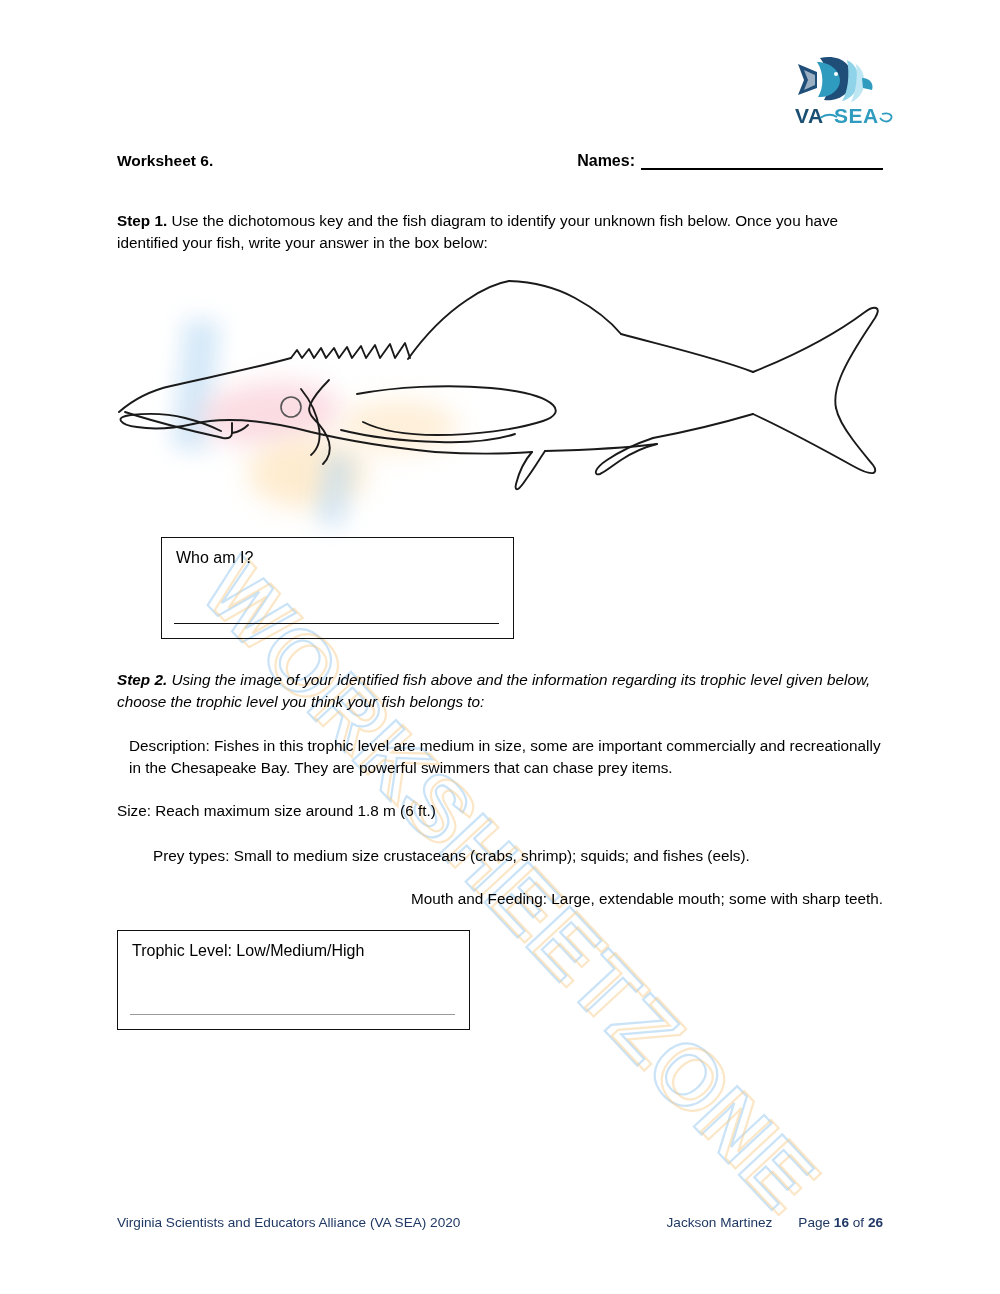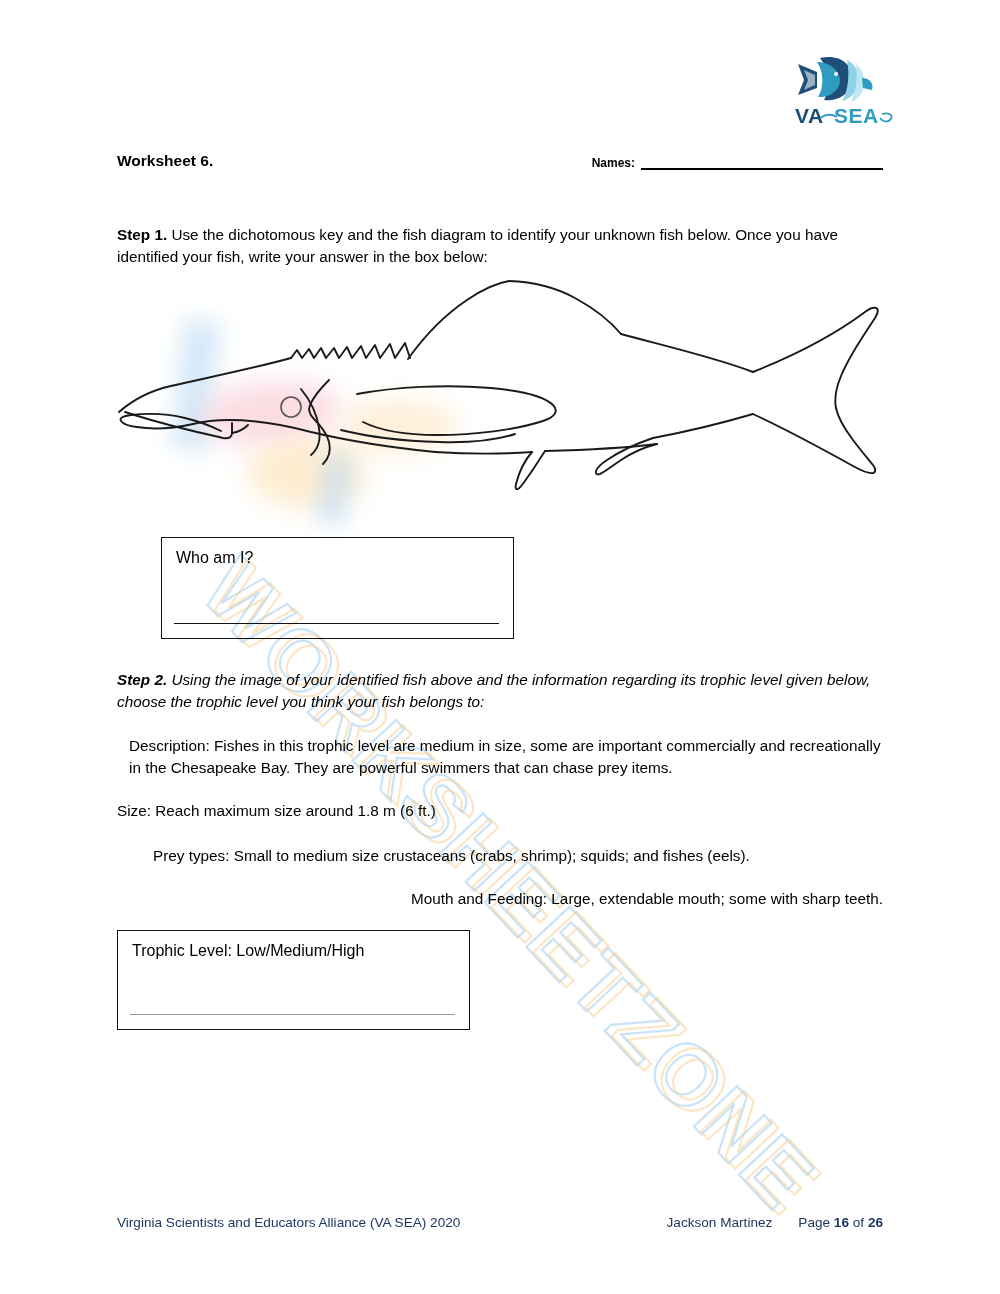--- a/index.html
+++ b/index.html
@@ -80,21 +80,21 @@
   .hdr-title {
     font-weight: bold;
   }
   .hdr-names-wrap {
     margin-left: auto;
     display: flex;
     align-items: flex-end;
   }
   .hdr-names {
     font-weight: bold;
-    font-size: 12px;
+    font-size: 16px;
   }
   .names-line {
     width: 242px;
     border-bottom: 2.2px solid #000;
     margin-left: 6px;
     height: 14px;
   }
 
   .para {
     position: absolute;
@@ -206,21 +206,21 @@
   <div class="content">
 
     <div class="hdr-row">
       <span class="hdr-title">Worksheet 6.</span>
       <span class="hdr-names-wrap">
         <span class="hdr-names">Names:</span>
         <span class="names-line"></span>
       </span>
     </div>
 
-    <div class="para" style="top:224px;">
+    <div class="para" style="top:210px;">
       <b>Step 1.</b><span> Use the dichotomous key and the fish diagram to identify your unknown fish below. Once you have identified your fish, write your answer in the box below:</span>
     </div>
 
     <div id="fish-wrap">
       <svg viewBox="0 0 790 235" width="790" height="235" xmlns="http://www.w3.org/2000/svg" fill="none" stroke="#1a1a1a" stroke-width="1.9" stroke-linejoin="round" stroke-linecap="round">
 
         <path d="M14 140
                  C30 126 48 118 66 114
                  C110 104 150 96 186 86"></path>
 

